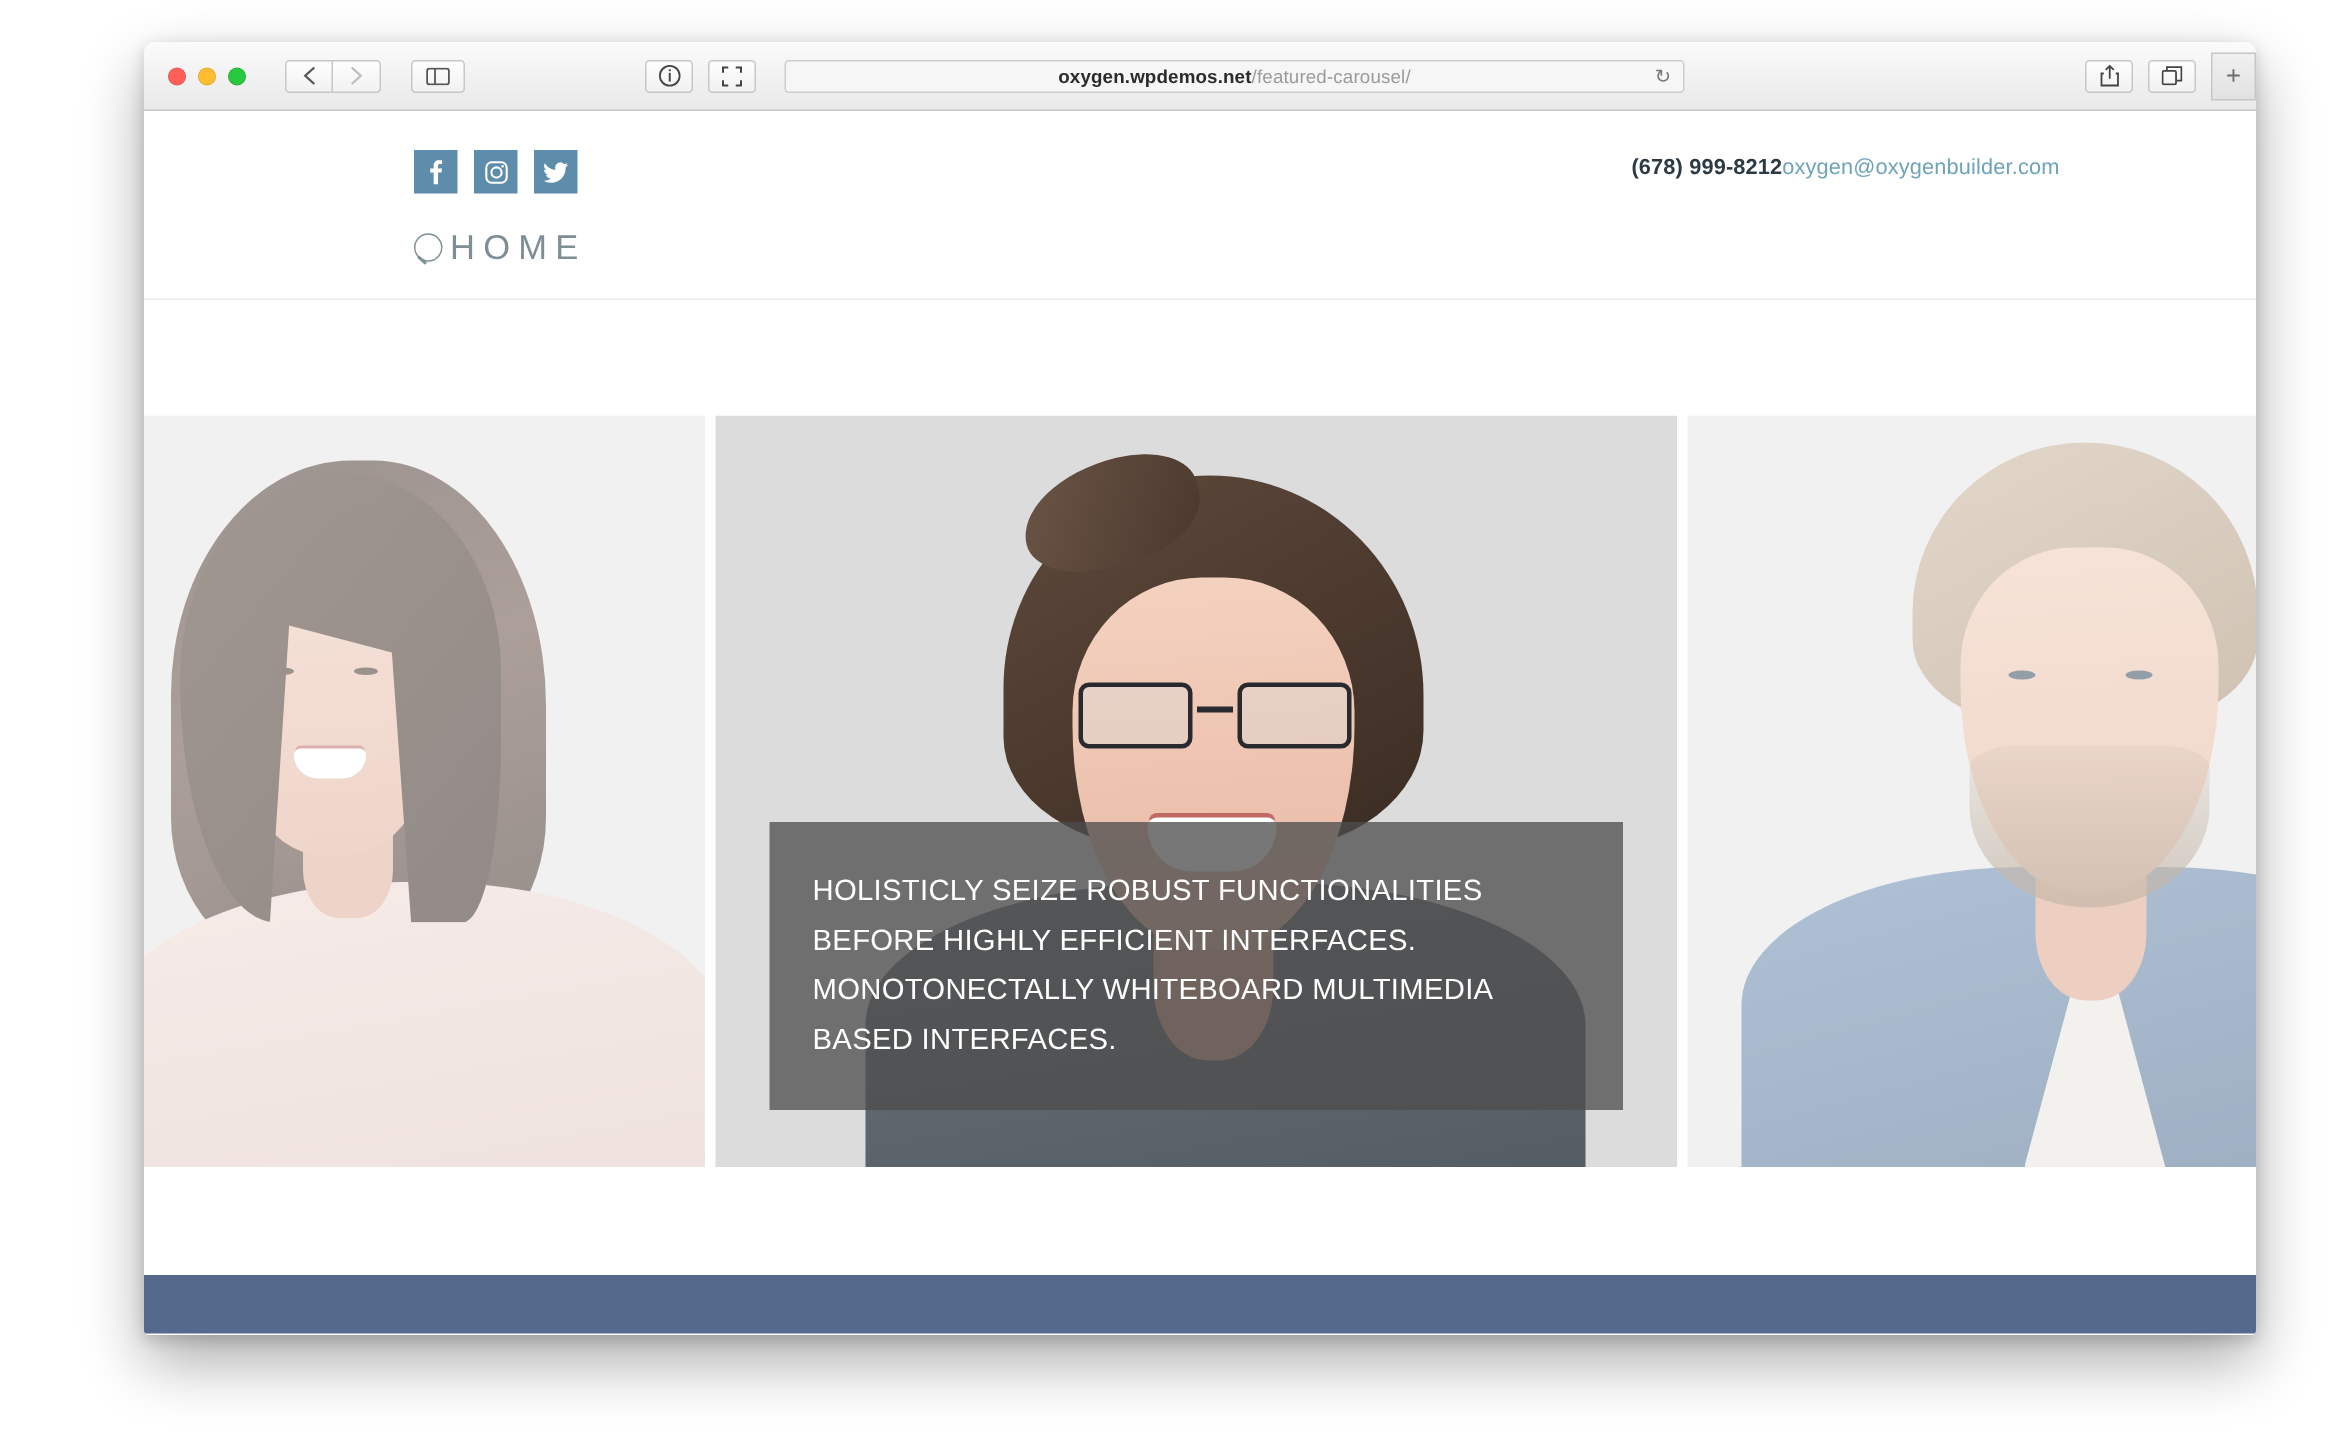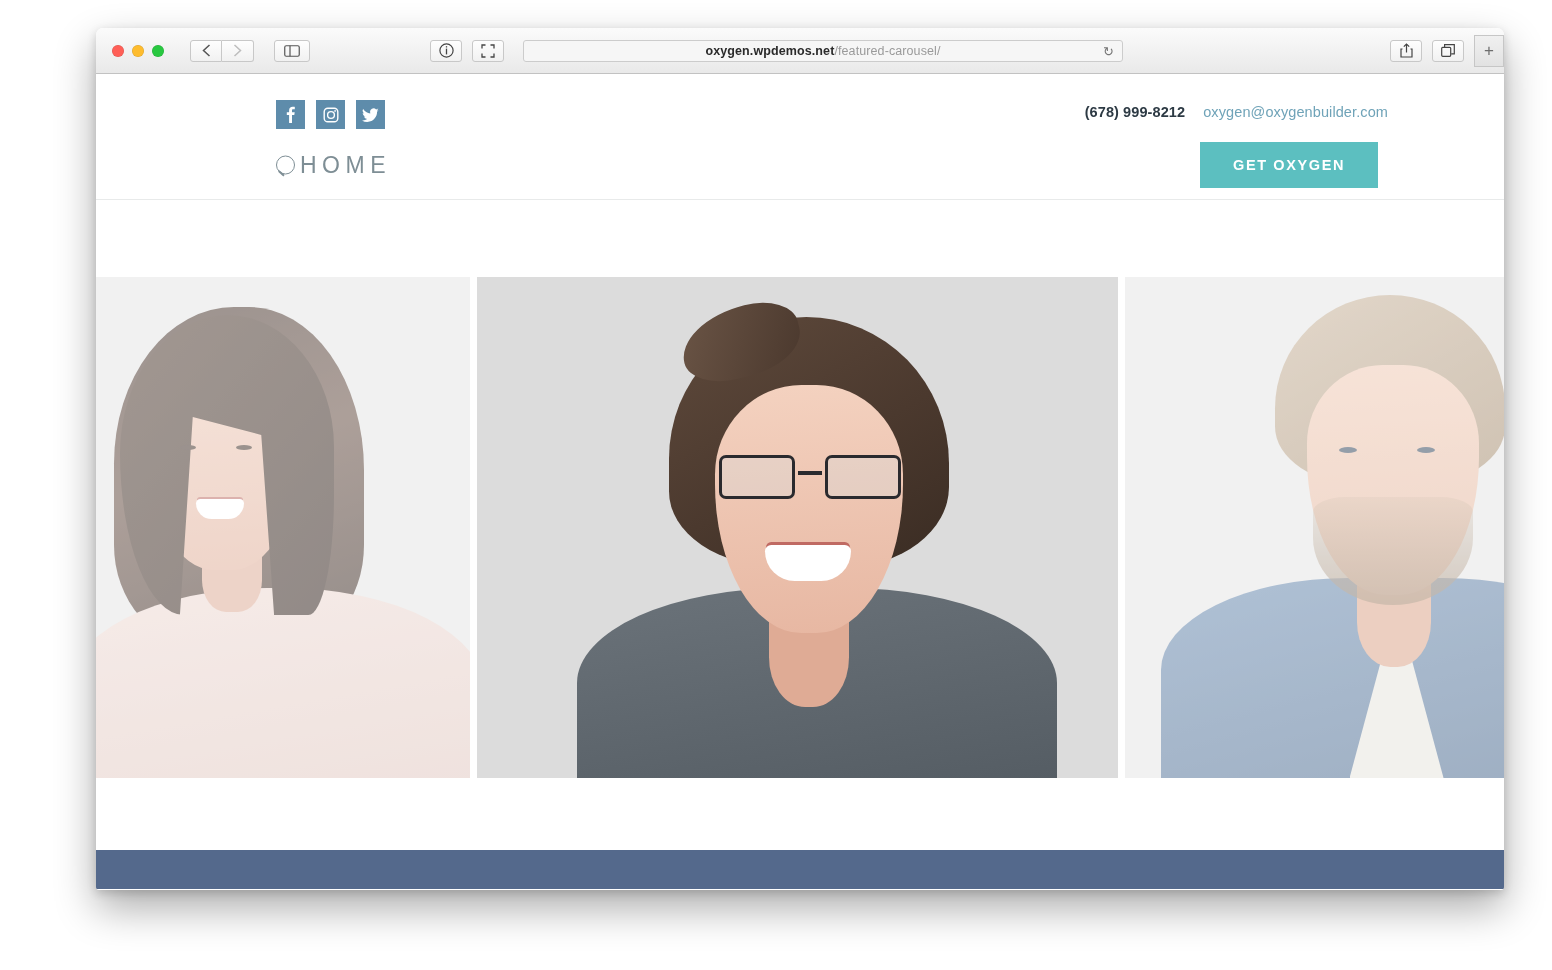--- a/index.html
+++ b/index.html
@@ -101,22 +101,22 @@
   }
   .social-icon {
     width: 29px; height: 29px;
     background: #5e8cab;
     display: flex; align-items: center; justify-content: center;
     color: #ffffff;
   }
   .social-icon svg { display: block; }
 
   #contact-info {
-    position: absolute; right: 116px; top: 30px;
-    display: flex; align-items: baseline; gap: 18px;
+    position: absolute; right: 131px; top: 30px;
+    display: flex; align-items: baseline; 
     font-size: 14.5px;
   }
   #contact-phone { color: #2d3a44; font-weight: 700; letter-spacing: .1px; }
   #contact-email { color: #6fa3b8; font-weight: 400; letter-spacing: .1px; }
 
   
   #site-header {
     height: 69px;
     border-bottom: 1px solid #e8eaea;
     position: relative;
@@ -413,21 +413,20 @@
       </div>
     </div>
 
     <div id="site-header">
       <div id="site-logo">
         <span id="logo-o"></span>
           <span>HOME</span>
       </div>
 
 
-      <a id="cta-button">GET OXYGEN</a>
     </div>
 
     <div id="carousel-spacer"></div>
 
     <div id="carousel">
 
       <div class="slide faded" id="slide-prev">
         <div class="portrait" id="portrait-prev">
           <div class="hair"></div>
           <div class="body"></div>
@@ -447,20 +446,23 @@
           <div class="body"></div>
           <div class="neck"></div>
           <div class="face"></div>
           <div class="smile"></div>
           <div class="glasses">
             <div class="lens l"></div>
             <div class="bridge"></div>
             <div class="lens r"></div>
           </div>
         </div>
+        <div id="slide-caption">
+          <p>HOLISTICLY SEIZE ROBUST FUNCTIONALITIES BEFORE HIGHLY EFFICIENT INTERFACES. MONOTONECTALLY WHITEBOARD MULTIMEDIA BASED INTERFACES.</p>
+        </div>
       </div>
 
       <div class="slide faded" id="slide-next">
         <div class="portrait" id="portrait-next">
           <div class="hair"></div>
           <div class="jacket"></div>
           <div class="shirt"></div>
           <div class="neck"></div>
           <div class="face"></div>
           <div class="beard"></div>

